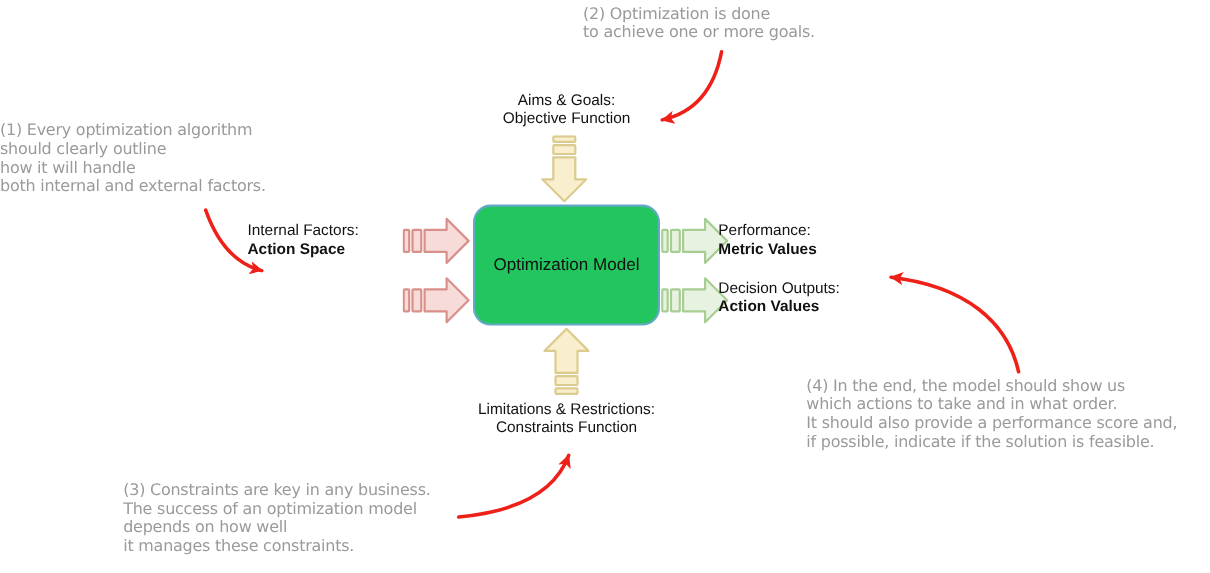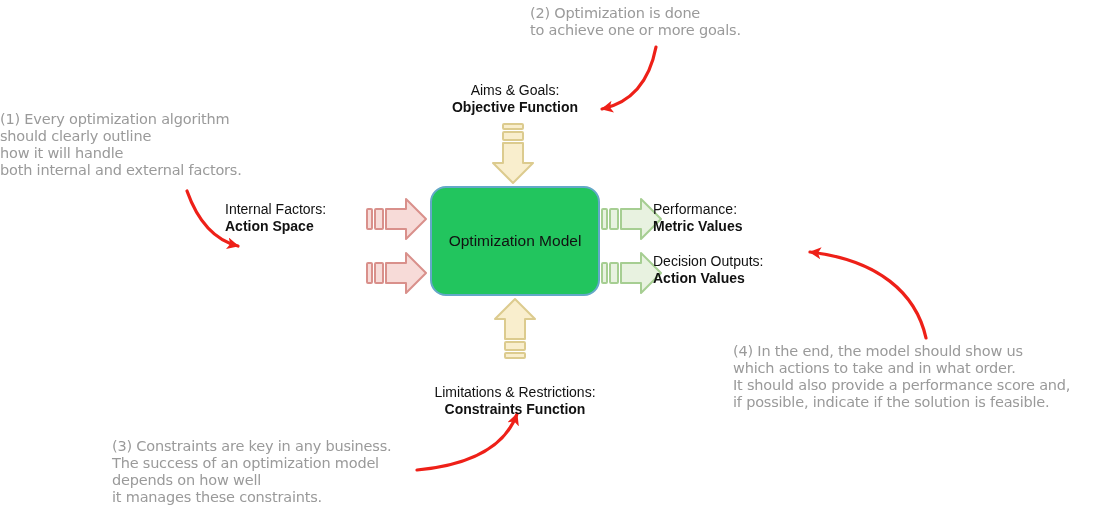--- a/index.html
+++ b/index.html
@@ -30,21 +30,21 @@
     line-height: 17px;
   }
   .iolabel .val { font-weight: bold; }
   .axlabel {
     position: absolute;
     text-align: center;
     color: #111111;
     font-size: 14px;
     line-height: 17px;
   }
-  .axlabel .val { font-weight: bold; }
+  .axlabel .val { font-weight: normal; }
   .center-box {
     position: absolute;
     left: 430px; top: 186px;
     width: 170px; height: 110px;
     background: #22c55e;
     border: 2px solid #64a8c8;
     border-radius: 16px;
     box-sizing: border-box;
     display: flex;
     align-items: center;
@@ -148,18 +148,18 @@
     <div>Decision Outputs:</div>
     <div class="val">Action Values</div>
   </div>
 
   <svg class="blockarrow" style="left:493px; top:297px;" width="44" height="62" viewBox="0 0 44 62">
     <path class="yellowfill" d="M22,2 L42,22 H32 V42 H12 V22 H2 Z"></path>
     <rect class="yellowfill" x="12" y="45" width="20" height="8" rx="1"></rect>
     <rect class="yellowfill" x="12" y="56" width="20" height="5" rx="1"></rect>
   </svg>
 
-  <div class="axlabel" style="left:405px; top:384px; width:220px;">
+  <div class="axlabel" style="left:405px; top:363px; width:220px;">
     <div>Limitations &amp; Restrictions:</div>
     <div class="val">Constraints Function</div>
   </div>
 
 </div>
 
 </body></html>

